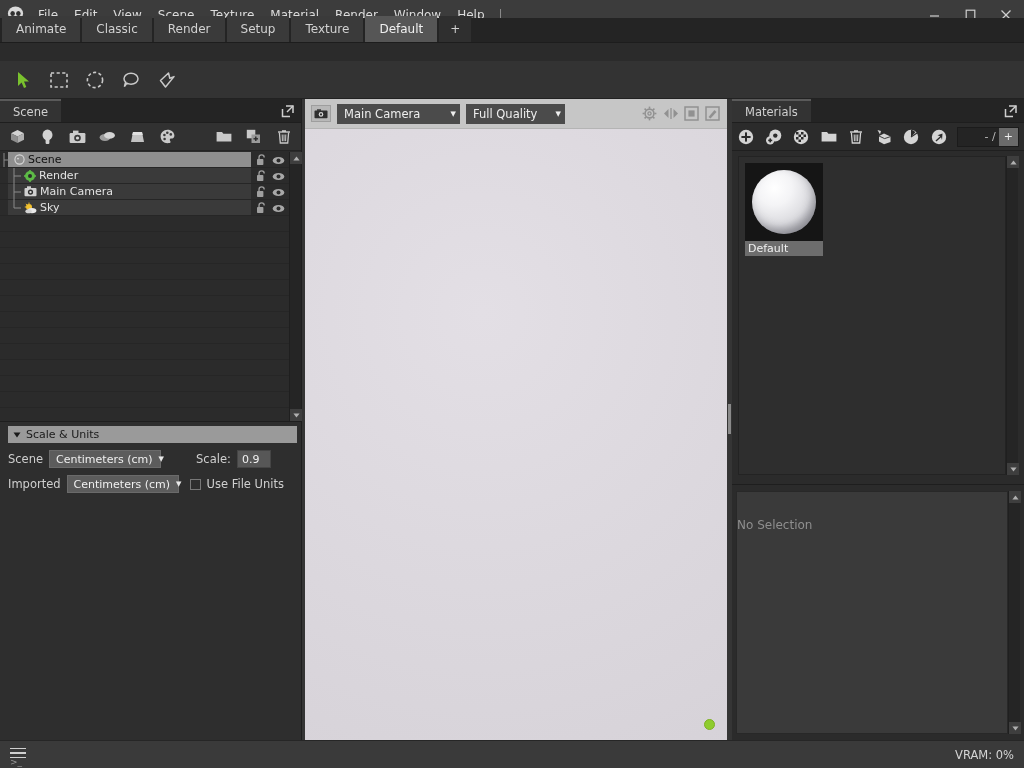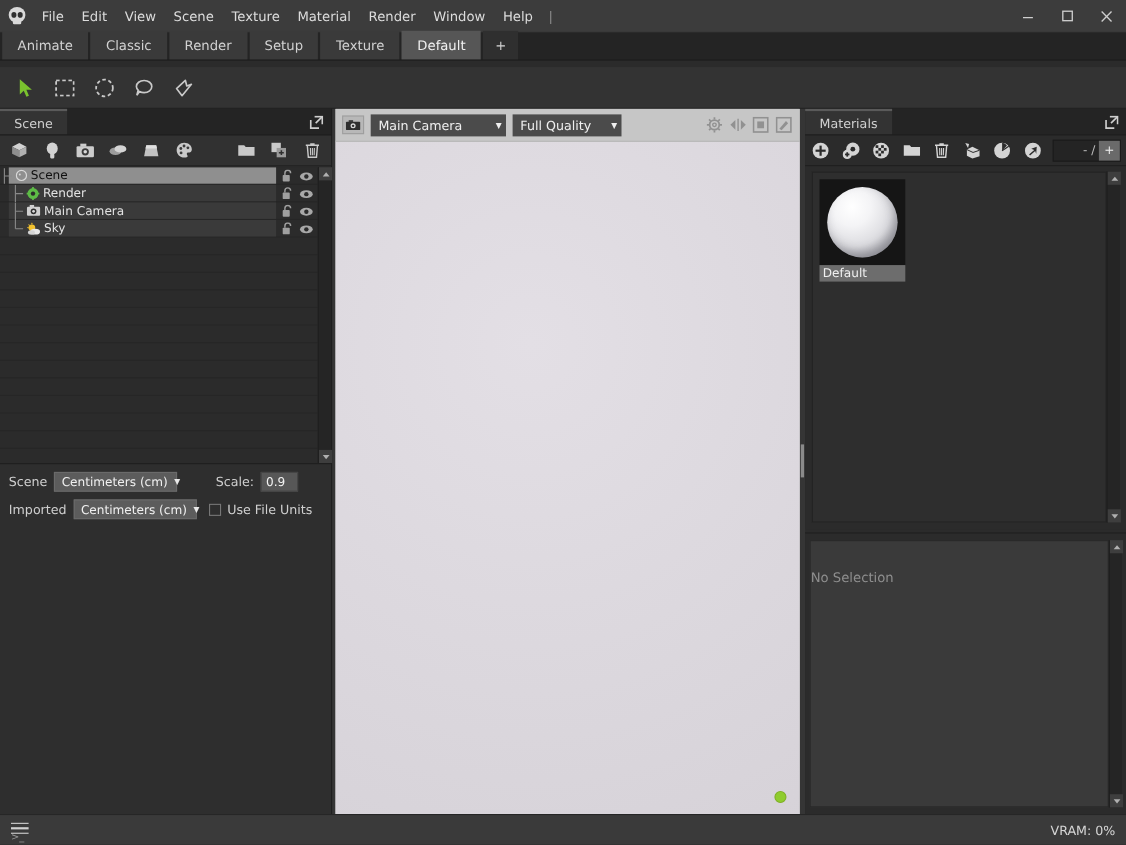--- a/index.html
+++ b/index.html
@@ -23,21 +23,21 @@
     padding:0 8px;height:30px;line-height:30px;color:#dcdcdc;font-size:12px;
     white-space:nowrap;
   }
   .titlesep{padding:0 6px;color:#8c8c8c;font-size:12px;line-height:30px;}
   .doctitle{color:#8f8f8f;font-size:12px;line-height:30px;margin-top:44px;}
   .winbtns{margin-left:auto;display:flex;height:30px;}
   .winbtn{width:36px;height:30px;display:flex;align-items:center;justify-content:center;}
 
   
   .wstabs{
-    position:absolute;left:0;top:30px;width:1024px;height:25px;
+    position:absolute;left:0;top:18px;width:1024px;height:25px;
     background:#242424;display:flex;align-items:flex-end;padding-left:2px;
     border-bottom:1px solid #1d1d1d;
   }
   .wstab{
     height:26px;line-height:26px;padding:0 14px;margin-right:2px;
     background:#3a3a3a;color:#d2d2d2;font-size:12px;white-space:nowrap;
   }
   .wstab.active{background:#565656;color:#f0f0f0;}
   .wstab.plus{padding:0 11px;background:#2f2f2f;}
 
@@ -483,20 +483,26 @@
       </div>
       <div class="btn bot">
         <svg width="7" height="5" viewBox="0 0 7 5">
             <path d="M3.5 4.4 L0.4 0.6 L6.6 0.6 Z" fill="#b0b0b0"></path>
           </svg>
       </div>
     </div>
   </div>
 
   <div class="panel" id="scalePanel">
+    <div class="secthead">
+      <svg width="8" height="8" viewBox="0 0 8 8">
+          <path d="M0.5 1.5 L7.5 1.5 L4 6.5 Z" fill="#1a1a1a"></path>
+        </svg>
+      <span>Scale &amp; Units</span>
+    </div>
     <div class="sectbody">
       <div class="frow">
         <span class="flabel">Scene</span>
         <div class="dropdown" style="width:112px;">
           <span>Centimeters (cm)</span>
           <span class="arw">▼</span>
         </div>
         <span class="flabel" style="margin-left:29px;">Scale:</span>
         <div class="numfield" style="width:34px;">
           <span>0.9</span>

